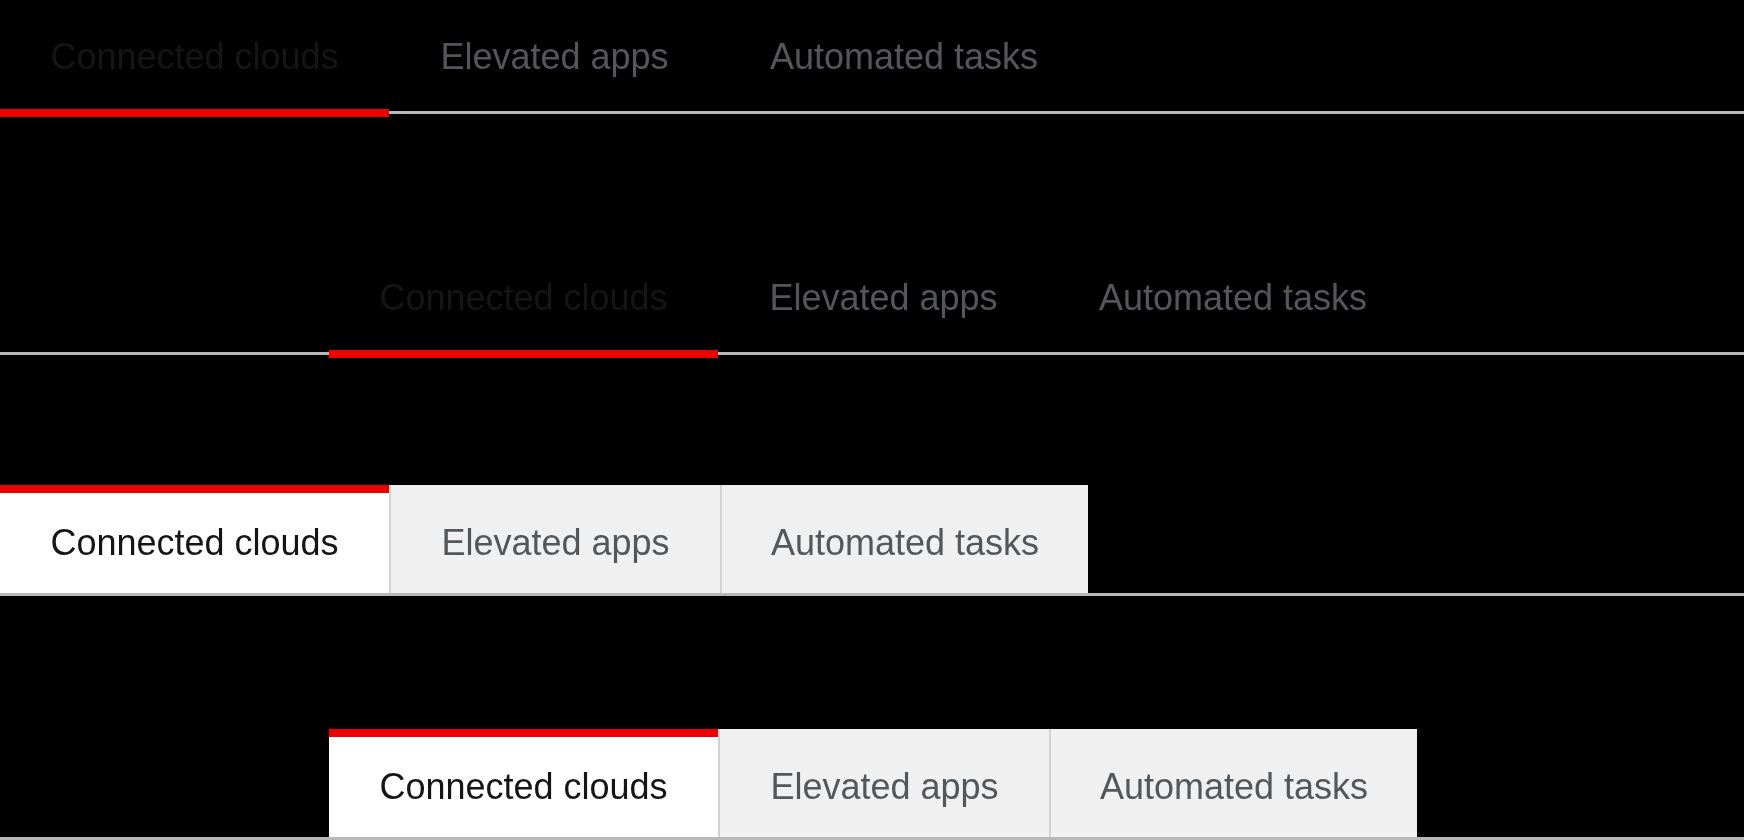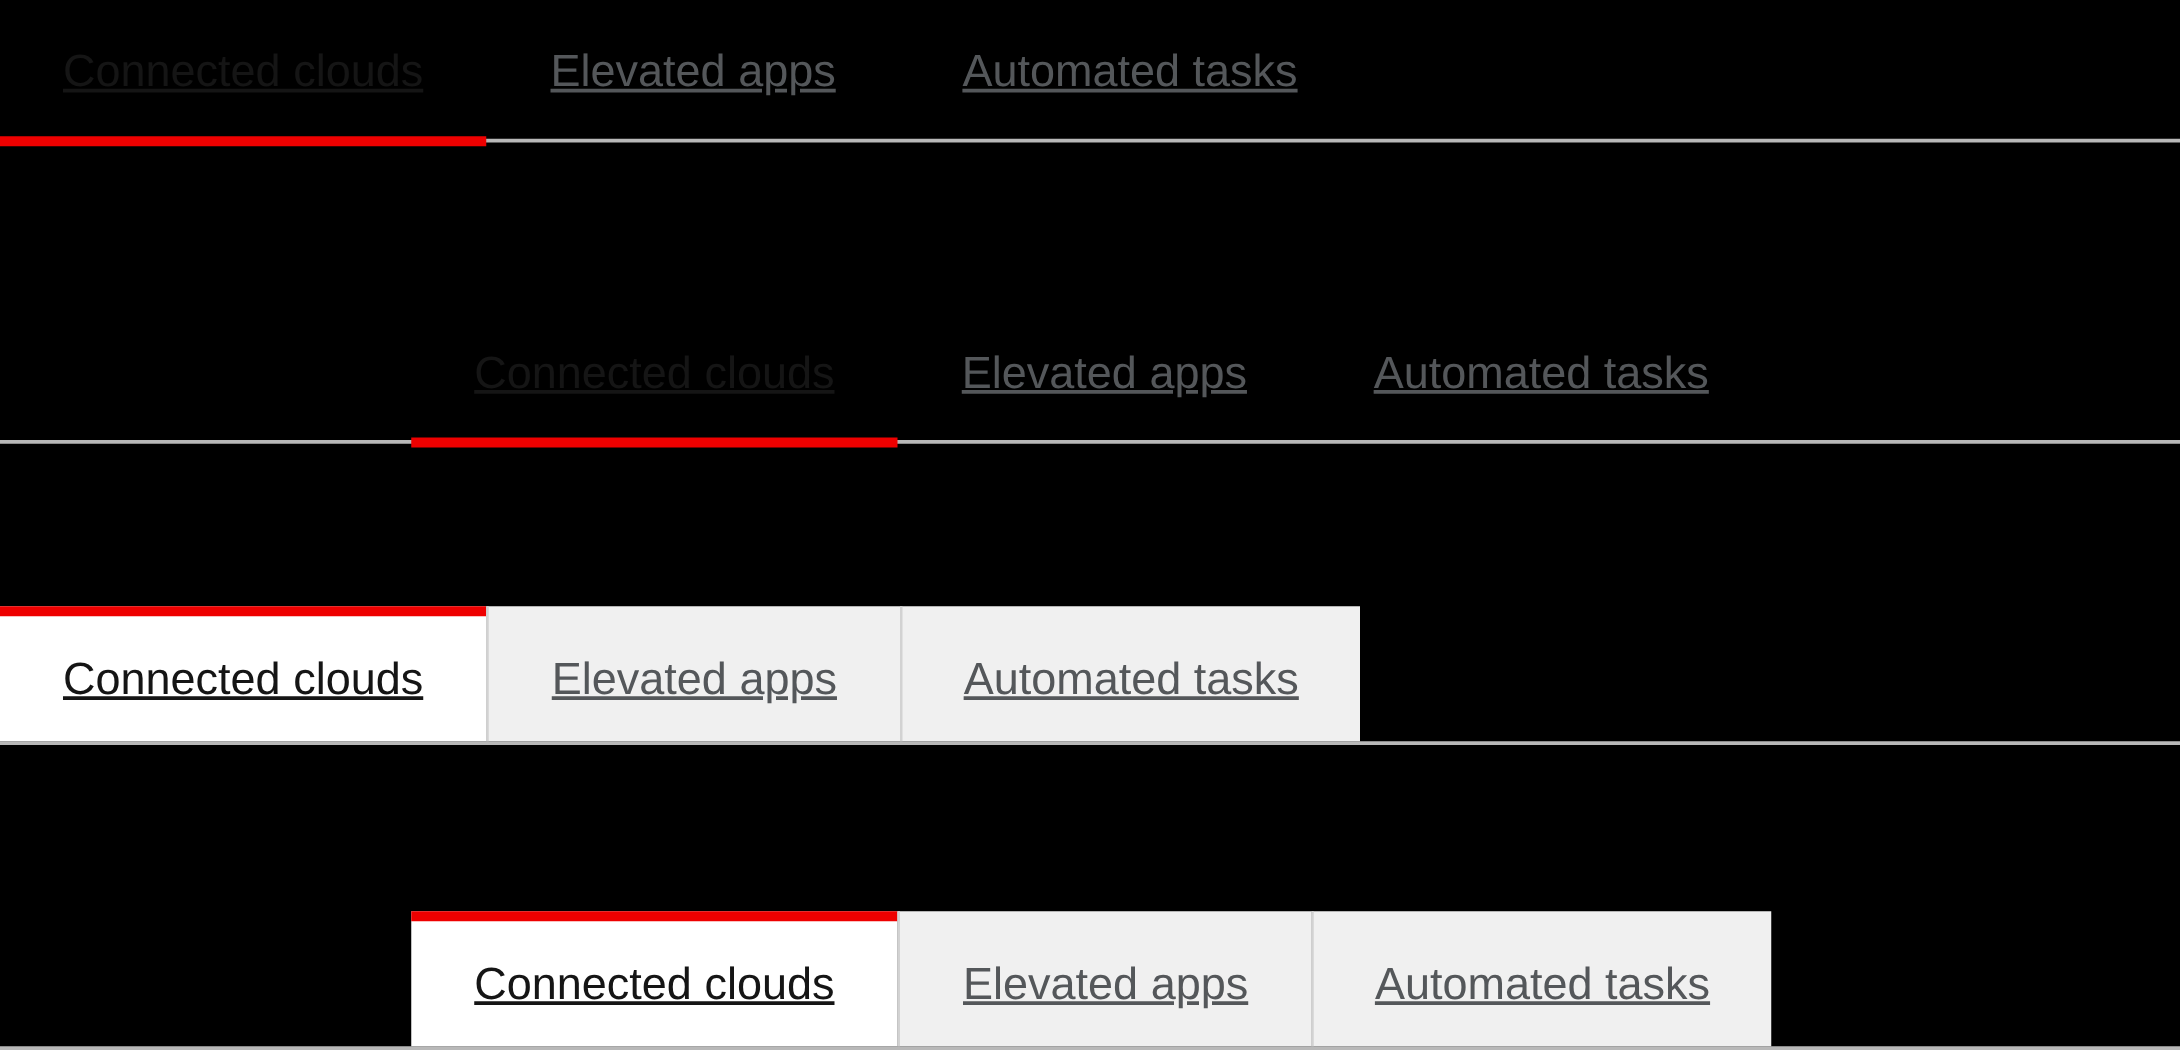--- a/index.html
+++ b/index.html
@@ -24,21 +24,21 @@
   .tab-row.indented{padding-left:329px;}
   .tab{
     position:relative;
     display:flex;align-items:center;justify-content:center;
     box-sizing:border-box;
     cursor:pointer;
   }
   .tab.w1{width:389px;text-align:right;}
   .tab.w2{width:331px;}
   .tab.w3{width:368px;text-align:center;}
-  .tab .label{white-space:nowrap;text-decoration:underline;}
+  .tab .label{white-space:nowrap;}
   
   .underline .tab{color:var(--inactive-text,#54575a);}
   .underline .tab.active{color:var(--active-text,#151515);}
   .underline .indicator{
     position:absolute;left:0;right:0;bottom:-3px;height:8px;
     background:var(--accent,#ee0000);
   }
   
   .tab-group.boxed{height:111px;}
   .boxed .tab-row{bottom:3px;}

